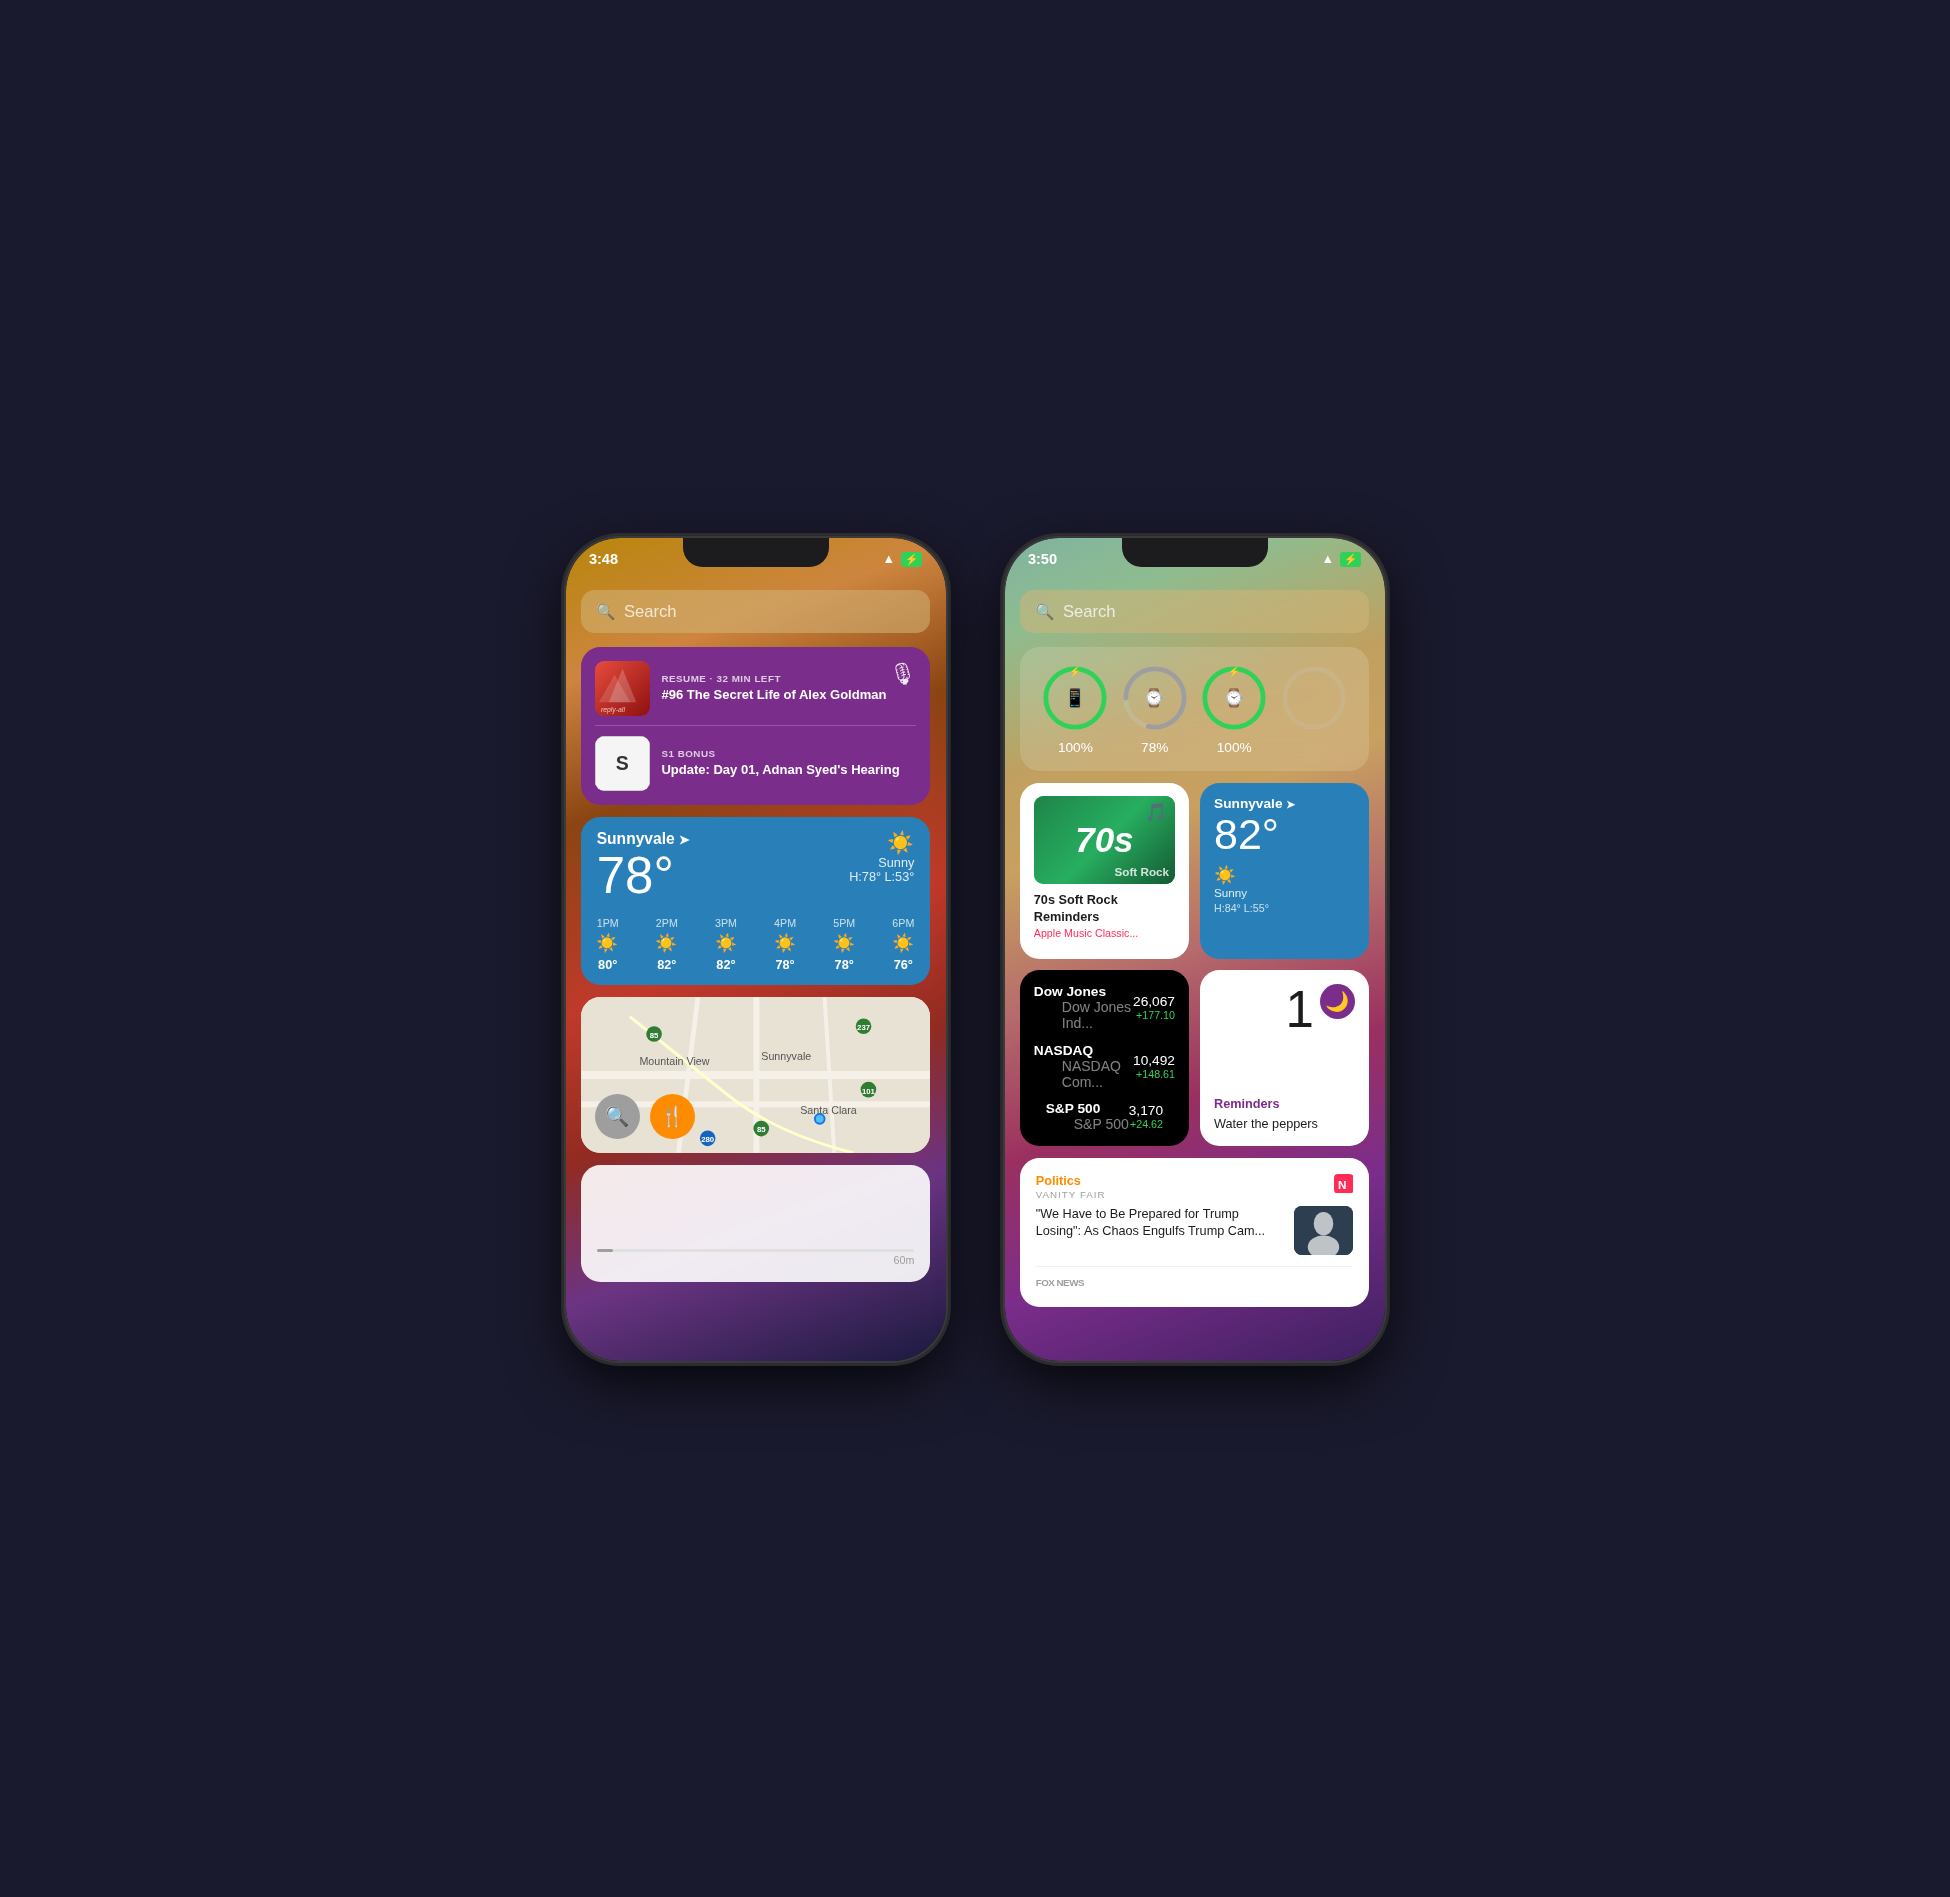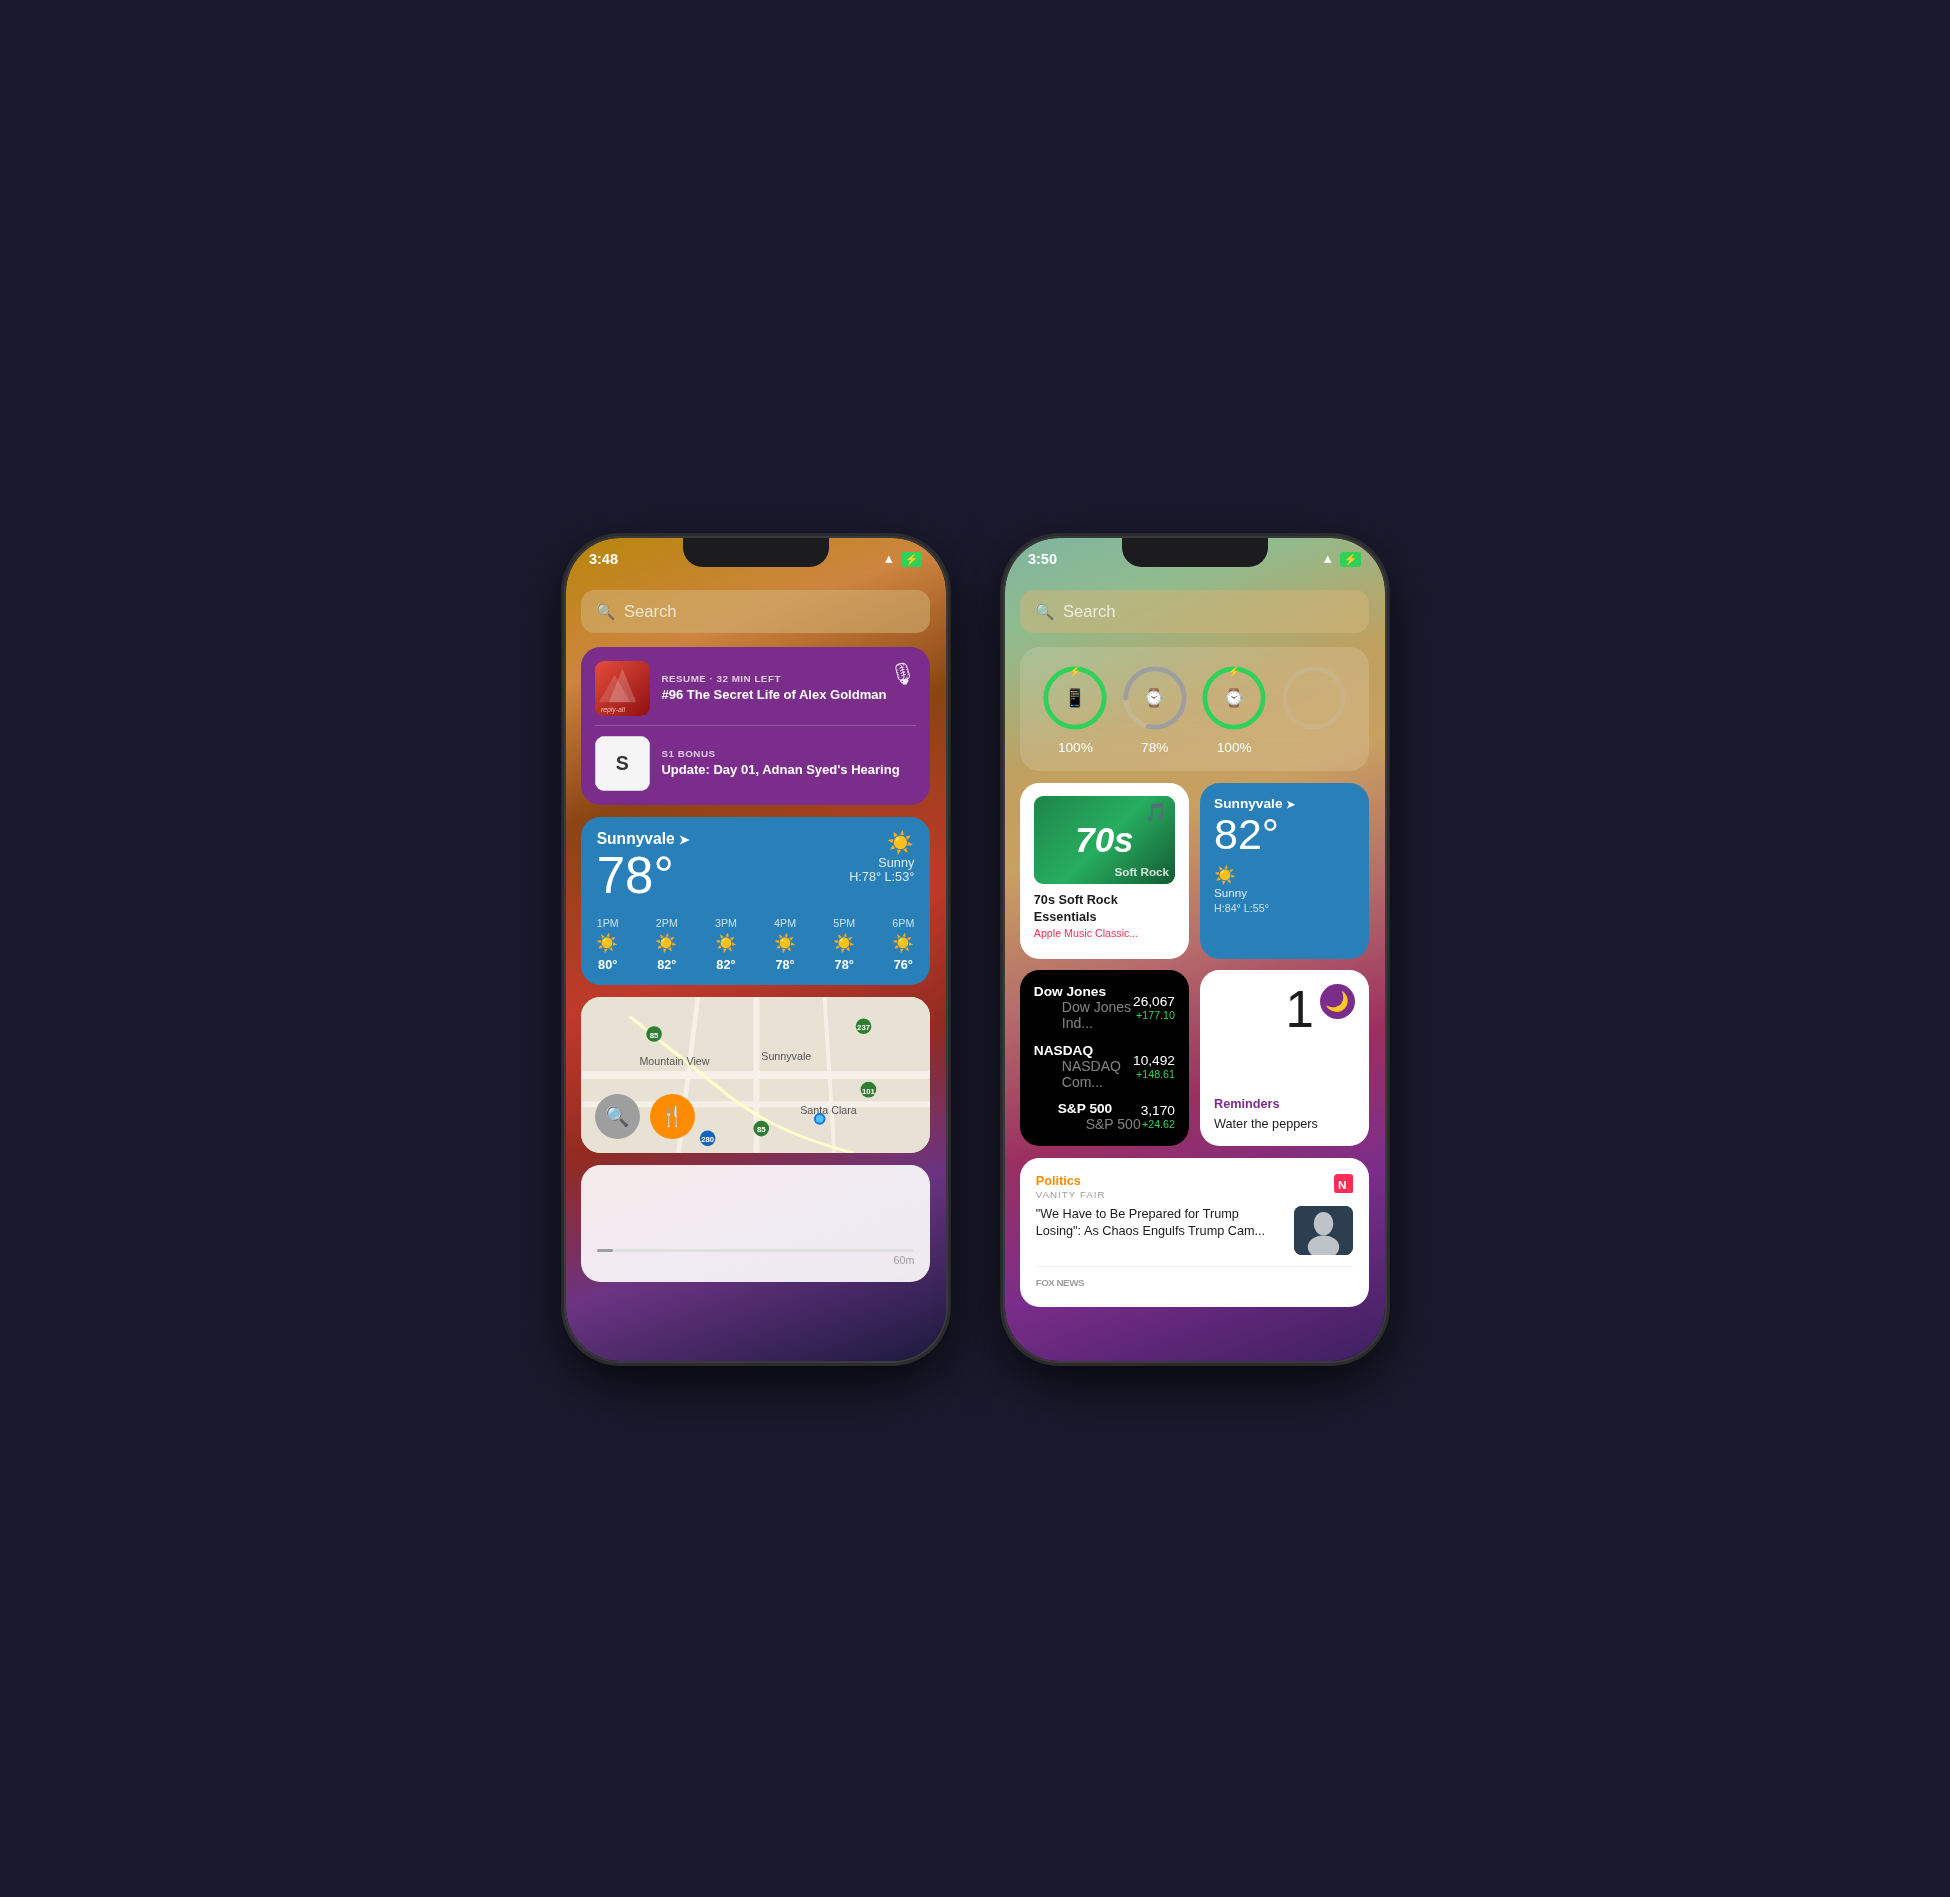--- a/index.html
+++ b/index.html
@@ -444,21 +444,21 @@
     }
 
     
     .stocks-widget {
       background: black;
       padding: 13.7px;
       height: 176px;
     }
     .stock-item {
       display: flex;
-      justify-content: flex-end;
+      justify-content: center;
       align-items: center;
       margin-bottom: 11.7px;
       text-decoration: underline;
     }
     .stock-item:last-child { margin-bottom: 0; }
     .stock-left .stock-name {
       font-size: 13.7px;
       font-weight: 600;
       color: white;
     }
@@ -850,21 +850,21 @@
       <div class="two-col">
 
         <div class="widget music-widget">
           <div class="music-art">
             <div style="position:relative;width:100%;height:100%;background:linear-gradient(135deg,#1e8449,#27ae60,#145a32);display:flex;align-items:center;justify-content:center;">
               <span style="font-size:35px;font-weight:900;color:white;font-style:italic;">70s</span>
               <span style="position:absolute;bottom:6px;right:5.9px;font-size:11.7px;font-weight:700;color:rgba(255,255,255,0.8);">Soft Rock</span>
               <span style="position:absolute;top:5.9px;right:7.8px;font-size:17.6px;">🎵</span>
             </div>
           </div>
-          <div class="music-title">70s Soft Rock Essentials</div>
+          <div class="music-title">70s Soft Rock Reminders</div>
           <div class="music-source">Apple Music Classic...</div>
         </div>
 
         <div class="widget weather-small">
           <div class="weather-small-loc">
             <span>Sunnyvale</span> <span style="font-size:10.7px;">➤</span>
           </div>
           <div class="weather-small-temp">82°</div>
           <div class="weather-small-icon">☀️</div>
           <div class="weather-small-desc">Sunny</div>

